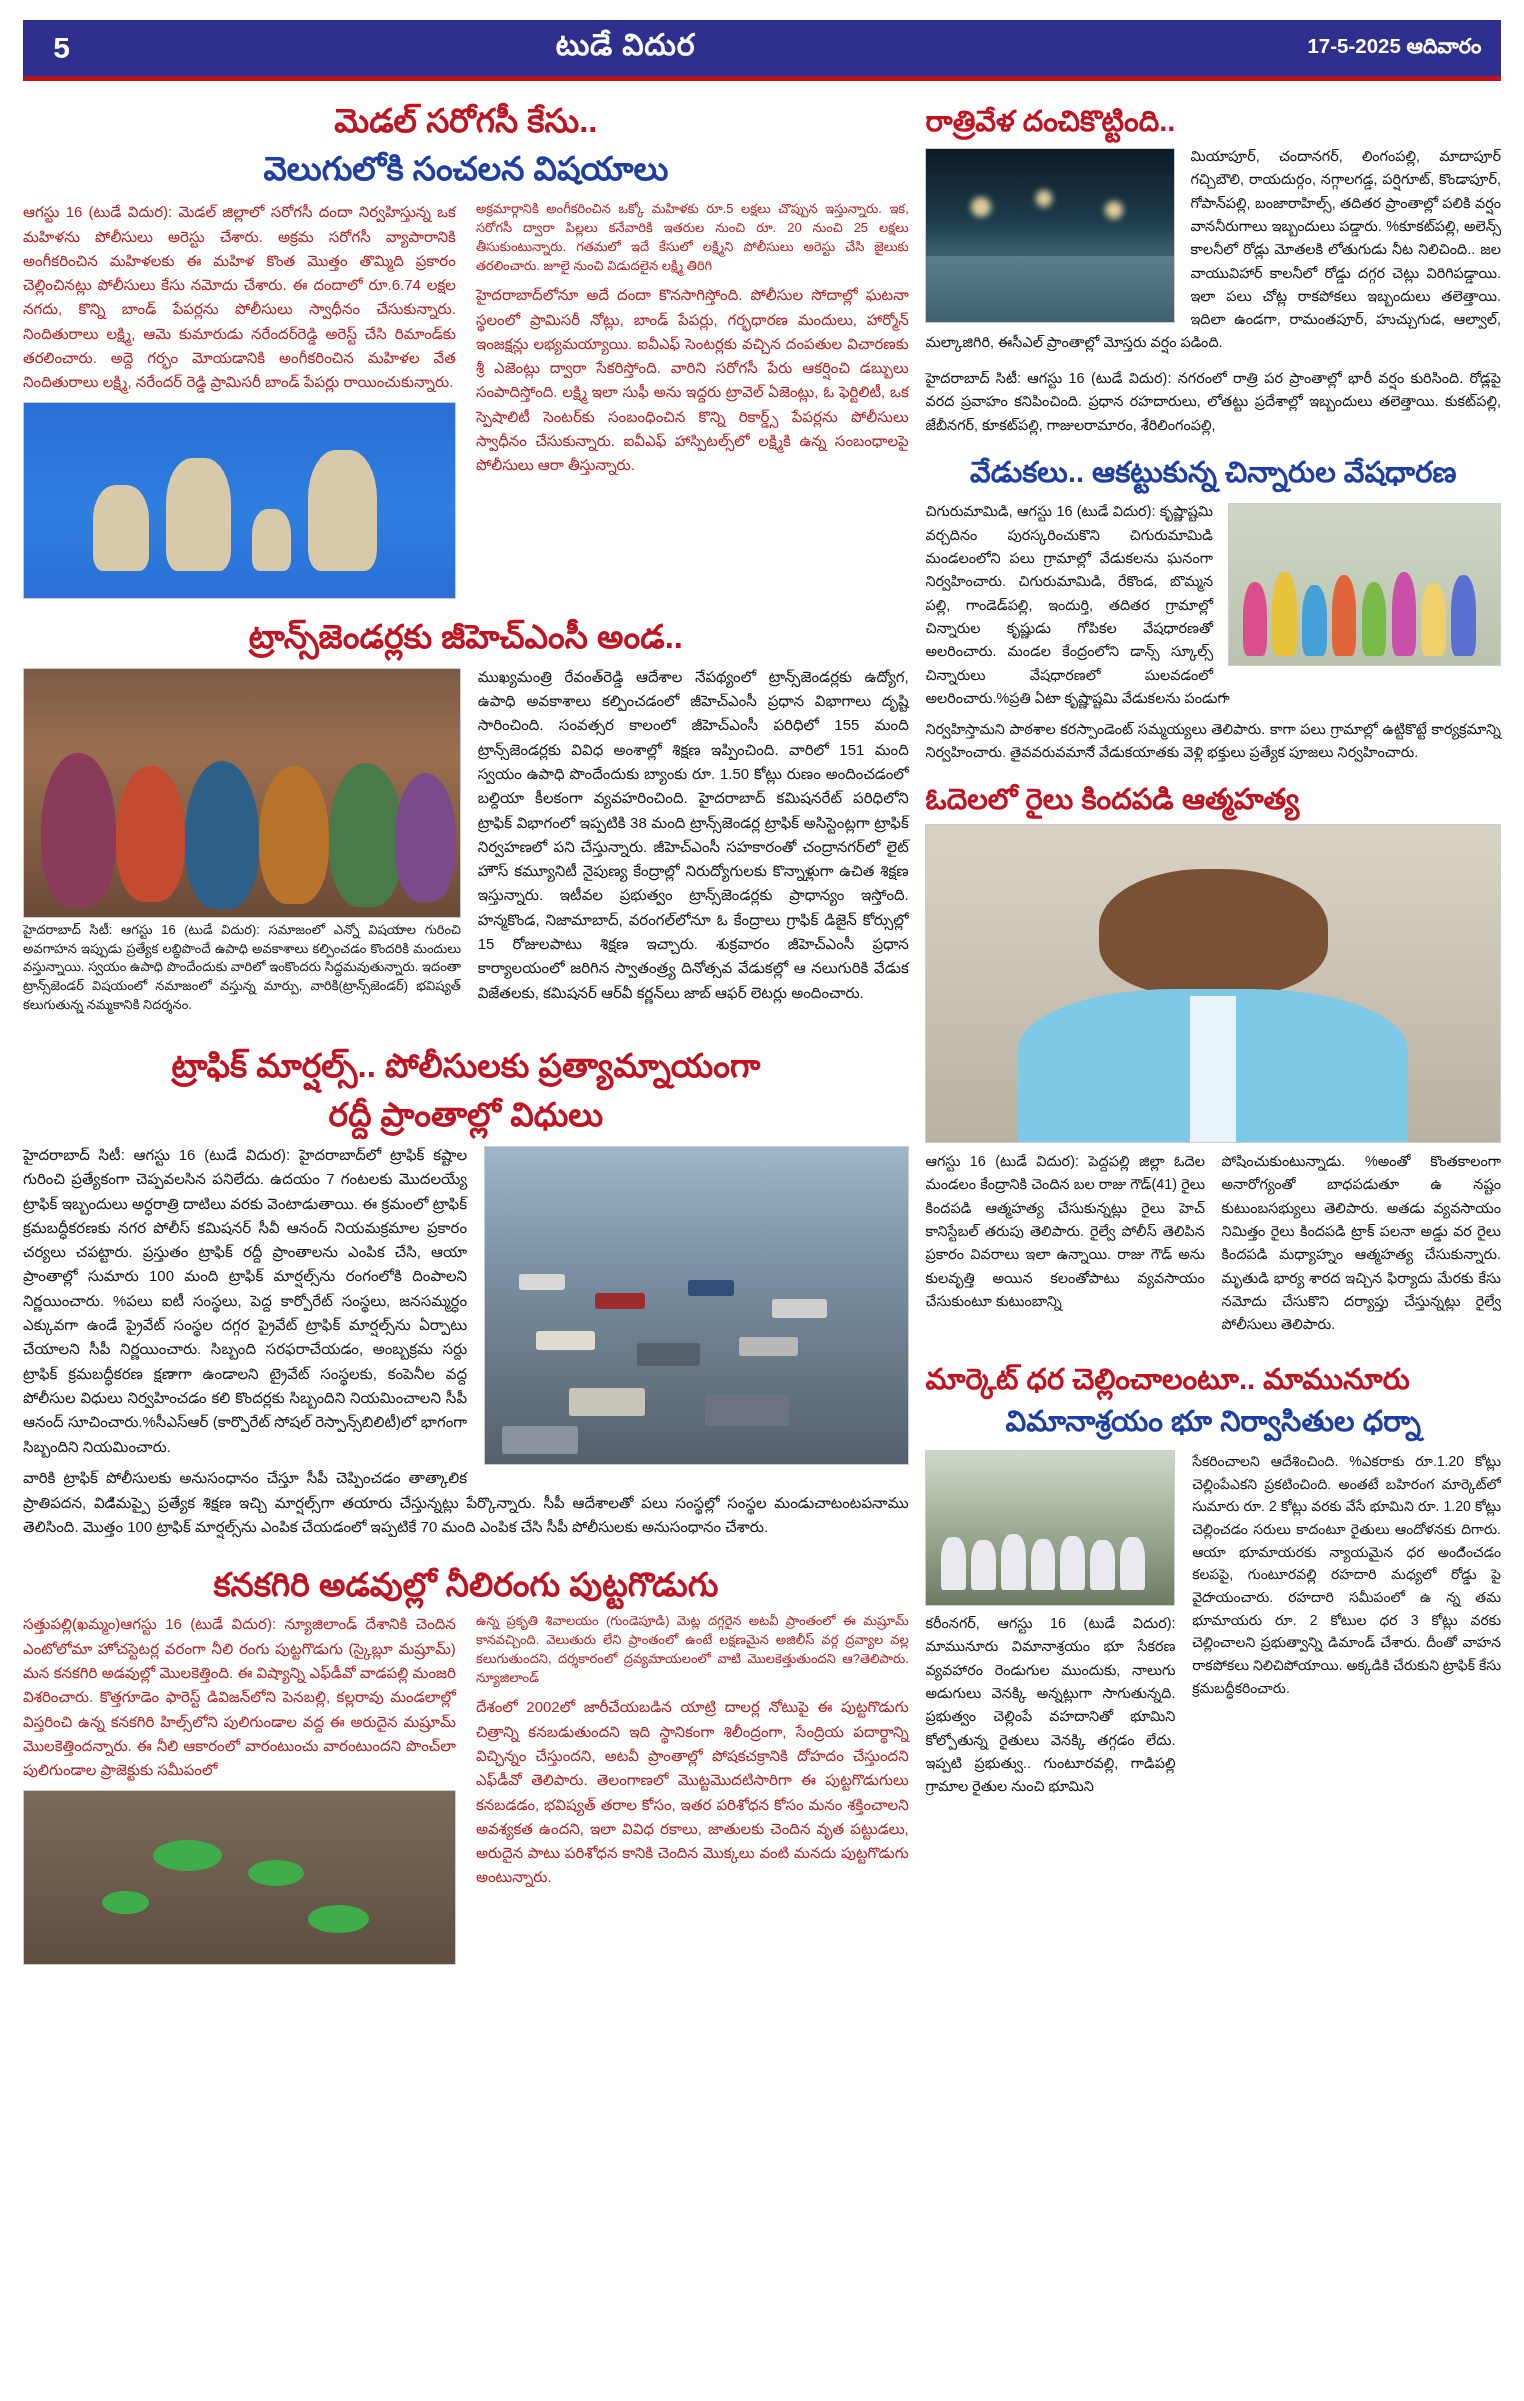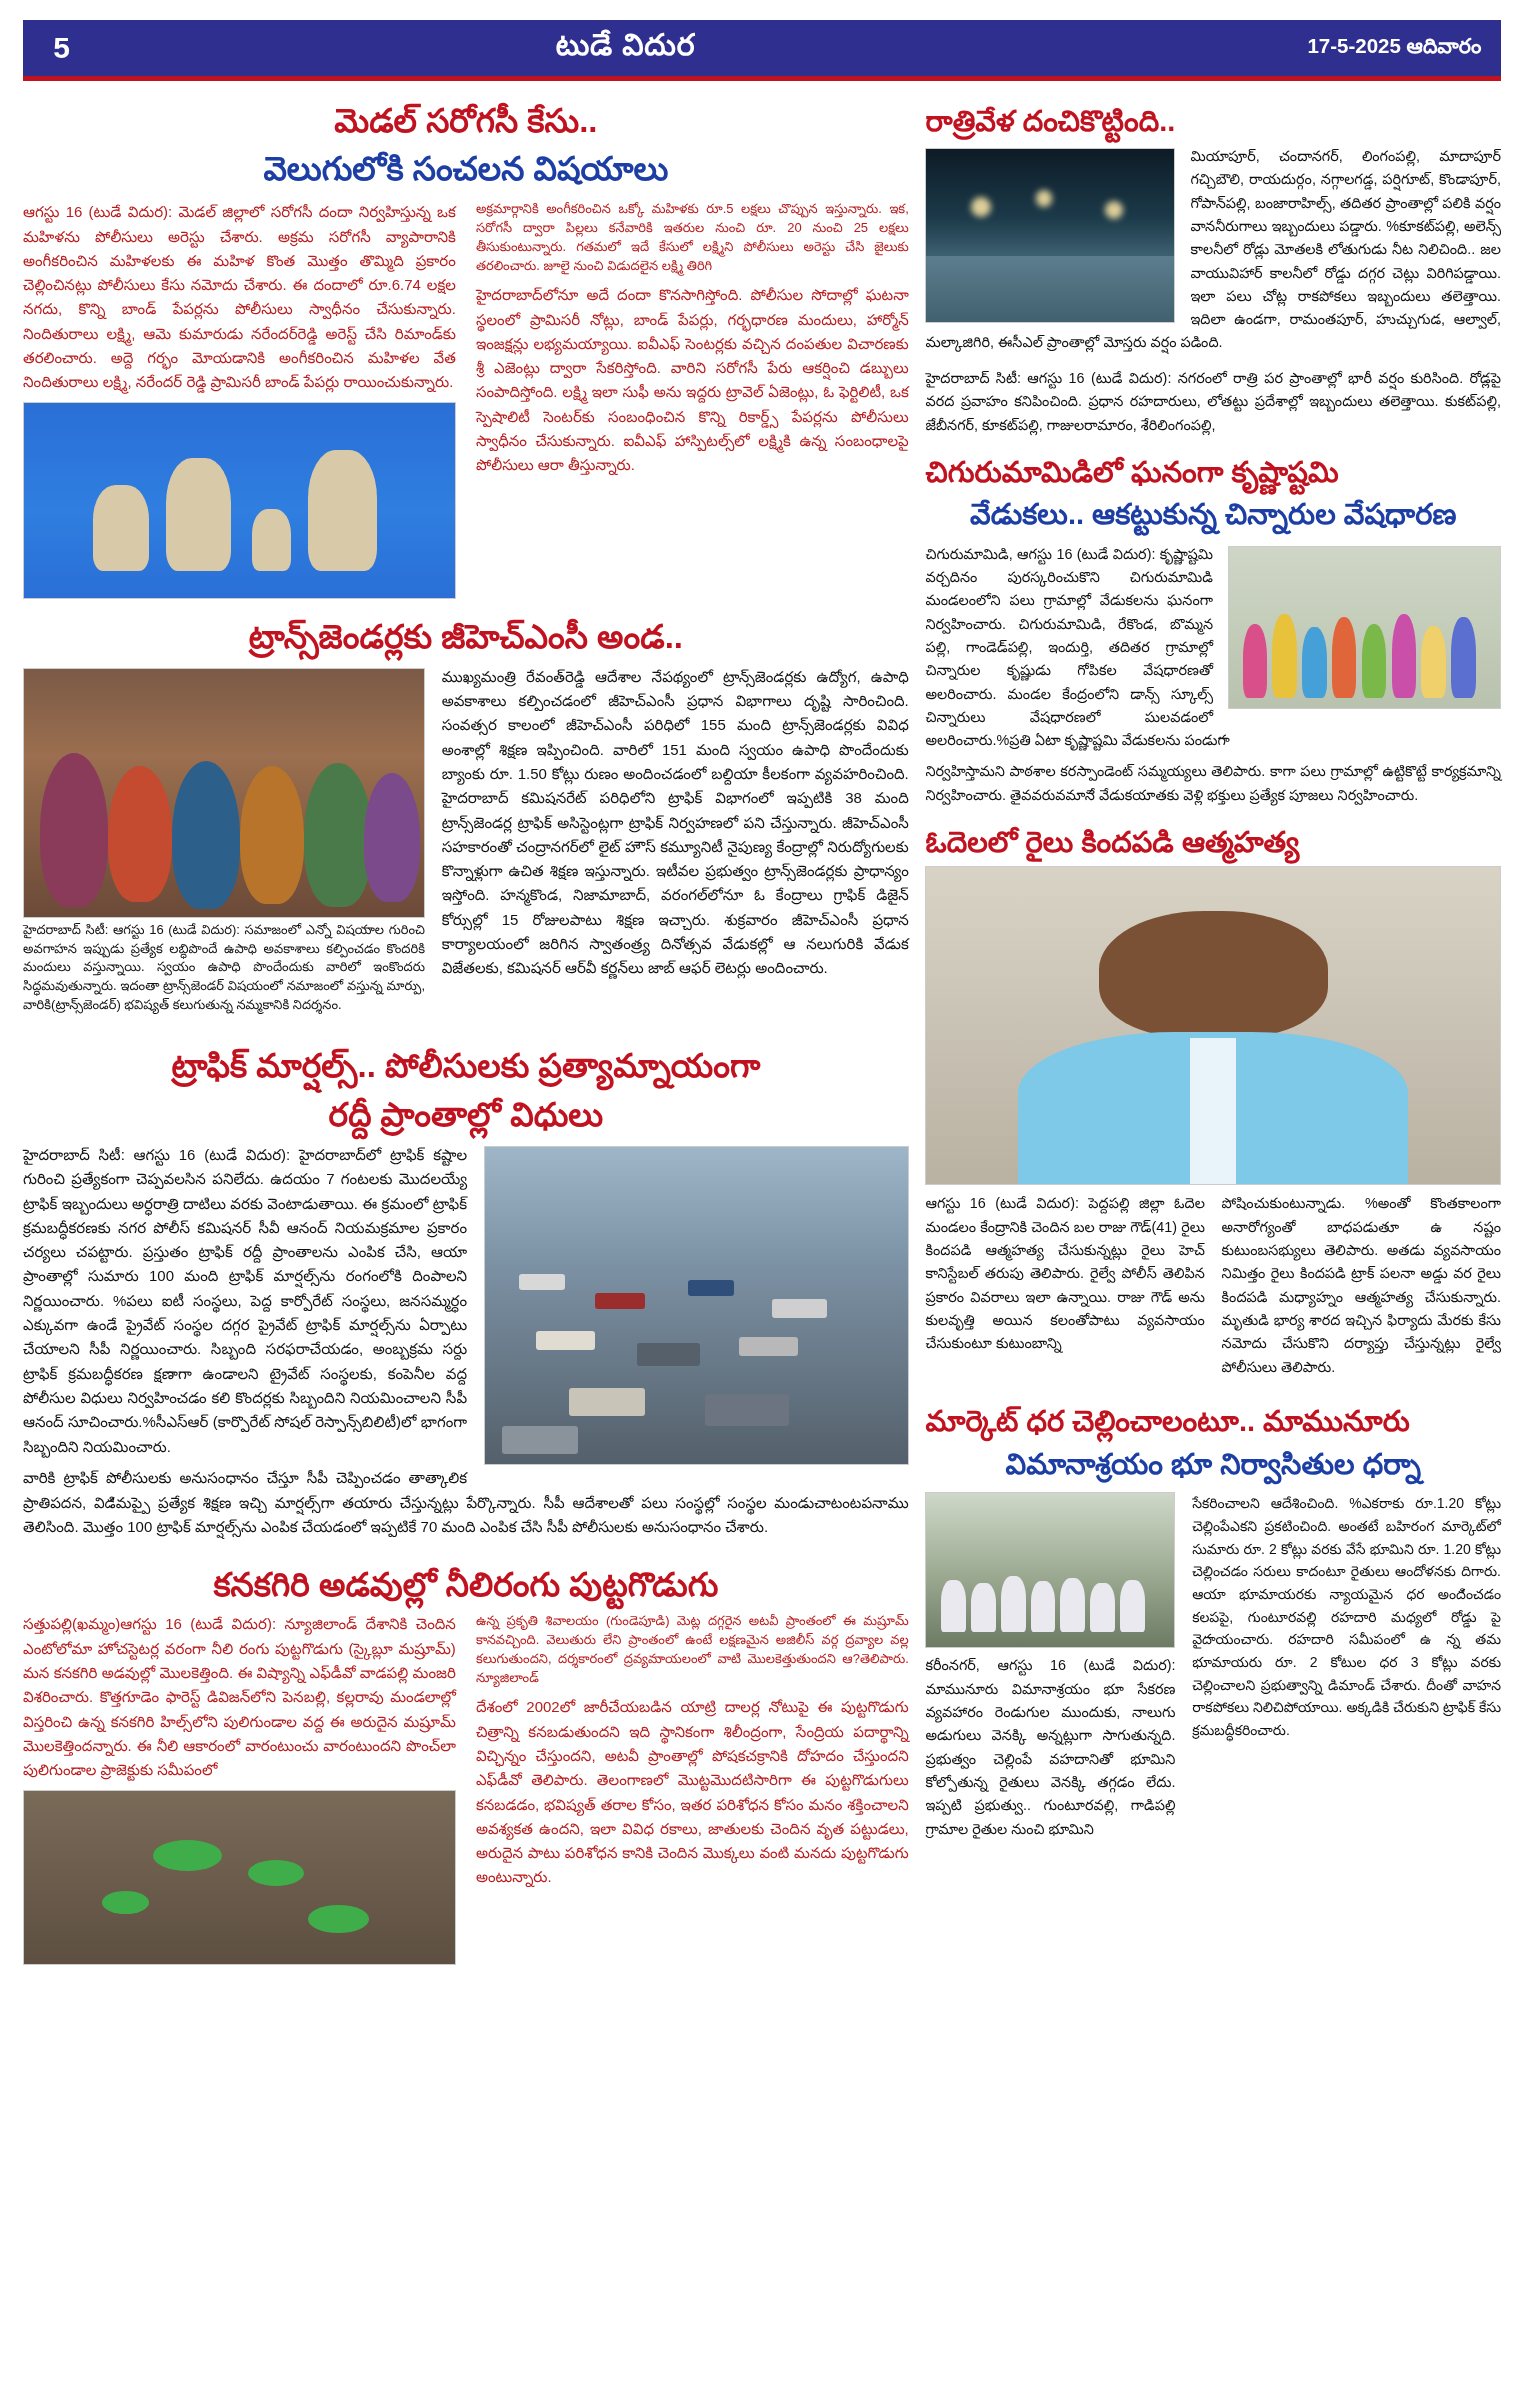--- a/index.html
+++ b/index.html
@@ -187,21 +187,21 @@
             <div class="fig" style="left:66%;width:16%;height:62%"></div>
           </div>
           <p class="photo-cap">అక్ర‌మార్గానికి అంగీక‌రించిన ఒక్కో మ‌హిళ‌కు రూ.5 ల‌క్ష‌లు చొప్పున ఇస్తున్నారు. ఇక‌, స‌రోగ‌సీ ద్వారా పిల్ల‌లు క‌నేవారికి ఇతరుల నుంచి రూ. 20 నుంచి 25 ల‌క్ష‌లు తీసుకుంటున్నారు. గ‌త‌మ‌లో ఇదే కేసులో ల‌క్ష్మిని పోలీసులు అరెస్టు చేసి జైలుకు త‌ర‌లించారు. జూలై నుంచి విడుద‌లైన ల‌క్ష్మి తిరిగి</p>
           <p>హైద‌రాబాద్‌లోనూ అదే ద‌ందా కొన‌సాగిస్తోంది. పోలీసుల సోదాల్లో ఘ‌ట‌నా స్థ‌లంలో ప్రామిస‌రీ నోట్లు, బాండ్ పేప‌ర్లు, గ‌ర్భ‌ధార‌ణ మందులు, హార్మోన్ ఇంజ‌క్షన్లు ల‌భ్య‌మ‌య్యాయి. ఐవీఎఫ్ సెంట‌ర్ల‌కు వ‌చ్చిన దంప‌తుల విచార‌ణ‌కు శ్రీ ఎజెంట్లు ద్వారా సేక‌రిస్తోంది. వారిని స‌రోగ‌సీ పేరు ఆకర్షించి డ‌బ్బులు సంపాదిస్తోంది. ల‌క్ష్మి ఇలా సుఫీ అను ఇద్దరు ట్రావెల్ ఏజెంట్లు, ఓ ఫెర్టిలిటీ, ఒక స్పెషాలిటీ సెంట‌ర్‌కు సంబంధించిన కొన్ని రికార్డ్స్ పేప‌ర్ల‌ను పోలీసులు స్వాధీనం చేసుకున్నారు. ఐవీఎఫ్ హాస్పిట‌ల్స్‌లో ల‌క్ష్మికి ఉన్న సంబంధాల‌పై పోలీసులు ఆరా తీస్తున్నారు.</p>
         </div>
       </div>
 
       <div class="section-gap">
         <h1 class="head-red">ట్రాన్స్‌జెండ‌ర్ల‌కు జీహెచ్ఎంసీ అండ‌..</h1>
         <div class="clearfix">
-          <div style="float:left; width:402px; margin: 3px 16.7px 6px 0;">
+          <div style="float:left; width:438px; margin: 3px 16.7px 6px 0;">
             <div class="photo ph-crowd" style="height:250px">
               <div class="blob" style="left:4%;bottom:4%;width:17%;height:62%;background:#8a3b5a"></div>
               <div class="blob" style="left:21%;bottom:6%;width:16%;height:55%;background:#c44b2f"></div>
               <div class="blob" style="left:37%;bottom:3%;width:17%;height:60%;background:#2c5f8a"></div>
               <div class="blob" style="left:54%;bottom:5%;width:16%;height:56%;background:#b8742a"></div>
               <div class="blob" style="left:70%;bottom:4%;width:17%;height:58%;background:#4a7a4a"></div>
               <div class="blob" style="left:85%;bottom:6%;width:14%;height:52%;background:#7a4a8a"></div>
             </div>
             <p class="photo-cap">హైద‌రాబాద్ సిటీ: ఆగ‌స్టు 16 (టుడే విదుర): స‌మాజంలో ఎన్నో విష‌య‌ాల‌ గురించి అవ‌గాహ‌న ఇప్పుడు ప్రత్యేక ల‌బ్ధిపొందే ఉపాధి అవకాశాలు క‌ల్పించ‌డం కొంద‌రికి మందులు వ‌స్తున్నాయి. స్వ‌యం ఉపాధి పొందేందుకు వారిలో ఇంకొంద‌రు సిద్ధ‌మ‌వుతున్నారు. ఇదంతా ట్రాన్స్‌జెండ‌ర్ విష‌యంలో న‌మాజంలో వ‌స్తున్న మార్పు, వారికి(ట్రాన్స్‌జెండ‌ర్‌) భ‌విష్య‌త్ క‌లుగుతున్న న‌మ్మ‌కానికి నిద‌ర్శ‌నం.</p>
           </div>
@@ -266,21 +266,20 @@
           <div class="cols1" style="font-size:14.4px">
             <p>మియాపూర్‌, చందానగ‌ర్‌, లింగంప‌ల్లి, మాదాపూర్ గ‌చ్చిబౌలి, రాయ‌దుర్గం, న‌గ్గ‌ాల‌గ‌డ్డ, ప‌ర్షిగ‌ూట్‌, కొండాపూర్, గోపాన్‌ప‌ల్లి, బంజారాహిల్స్, త‌దిత‌ర ప్రాంతాల్లో ప‌లికి వ‌ర్షం వాన‌నీరుగాలు ఇబ్బందులు ప‌డ్డారు. %కూక‌ట్‌ప‌ల్లి, అలెన్స్ కాల‌నీలో రోడ్లు మోత‌ల‌కి లోతుగ‌ుడు నీట నిలిచింది.. జ‌ల వాయువిహార్ కాల‌నీలో రోడ్డు ద‌గ్గ‌ర చెట్లు విరిగిప‌డ్డాయి. ఇలా ప‌లు చోట్ల రాక‌పోక‌లు ఇబ్బందులు తలెత్తాయి. ఇదిలా ఉండ‌గా, రామ‌ంత‌పూర్, హ‌ుచ్చ‌ుగ‌ుడ‌, ఆల్వాల్, మ‌ల్క‌ాజిగిరి, ఈసీఎల్ ప్రాంతాల్లో మోస్త‌రు వ‌ర్షం ప‌డింది.</p>
           </div>
         </div>
         <div class="cols1" style="font-size:14.4px;margin-top:4.6px">
           <p>హైద‌రాబాద్ సిటీ: ఆగ‌స్టు 16 (టుడే విదుర): న‌గ‌రంలో రాత్రి ప‌ర ప్రాంతాల్లో భారీ వ‌ర్షం కురిసింది. రోడ్ల‌పై వ‌ర‌ద ప్ర‌వాహం క‌నిపించింది. ప్ర‌ధాన ర‌హ‌దారులు, లోత‌ట్టు ప్రదేశాల్లో ఇబ్బందులు తలెత్తాయి. కుక‌ట్‌ప‌ల్లి, జేబీన‌గ‌ర్, కూక‌ట్‌ప‌ల్లి, గాజులరామారం, శేరిలింగంప‌ల్లి,</p>
         </div>
       </div>
 
       <div class="section-gap">
-        <h2 class="sub-head-red">చిగురుమామిడిలో ఘ‌నంగా కృష్ణాష్ట‌మి</h2>
         <h2 class="sub-head-blue">వేడుకలు.. ఆక‌ట్టుకున్న చిన్నారుల వేష‌ధార‌ణ</h2>
         <div class="clearfix">
           <div class="photo ph-kids float-right" style="width:273px;height:163px">
             <div class="k" style="left:5%;width:9%;height:46%;background:#d94f8a"></div>
             <div class="k" style="left:16%;width:9%;height:52%;background:#e8c23a"></div>
             <div class="k" style="left:27%;width:9%;height:44%;background:#46a0d8"></div>
             <div class="k" style="left:38%;width:9%;height:50%;background:#e0653a"></div>
             <div class="k" style="left:49%;width:9%;height:46%;background:#7ab84a"></div>
             <div class="k" style="left:60%;width:9%;height:52%;background:#c94fa8"></div>
             <div class="k" style="left:71%;width:9%;height:45%;background:#f0d06a"></div>

